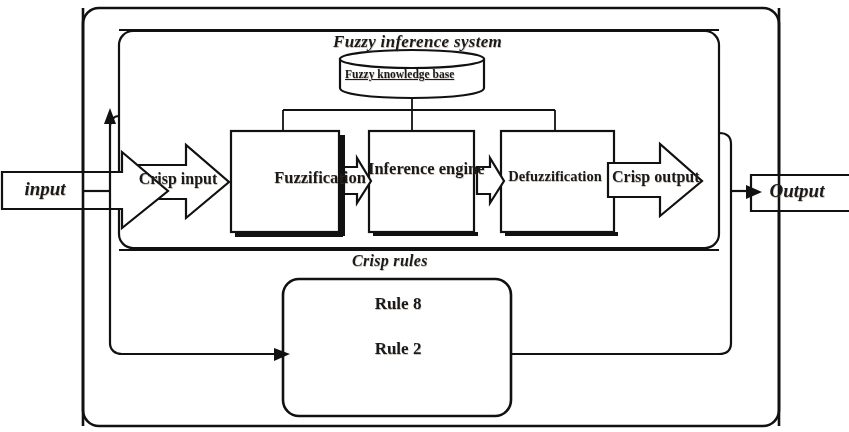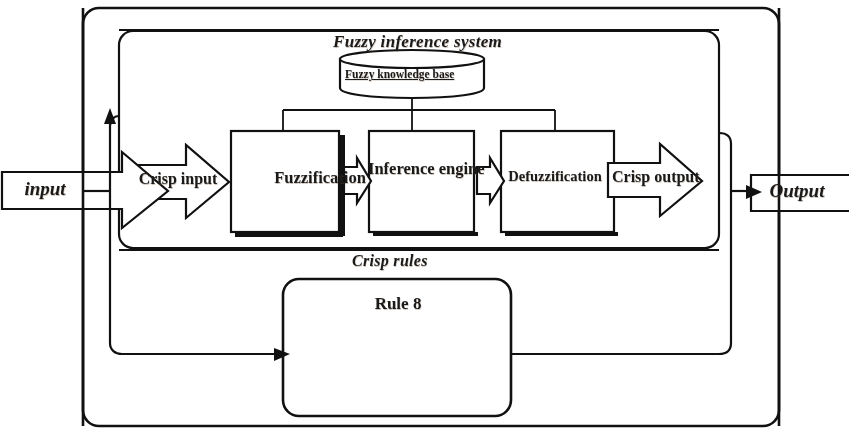--- a/index.html
+++ b/index.html
@@ -125,14 +125,15 @@
 
   <div class="lbl io-small crisp-in">Crisp input</div>
   <div class="lbl io-small crisp-out">Crisp output</div>
 
   <div class="lbl io-big input-lbl">input</div>
   <div class="lbl io-big output-lbl">Output</div>
 
   <div class="lbl crisp-rules-title">Crisp rules</div>
 
   <div class="lbl rule-lbl r1">Rule 8</div>
+  <div class="lbl rule-lbl r2">Rule 2</div>
 
 </div>
 
 </body></html>

